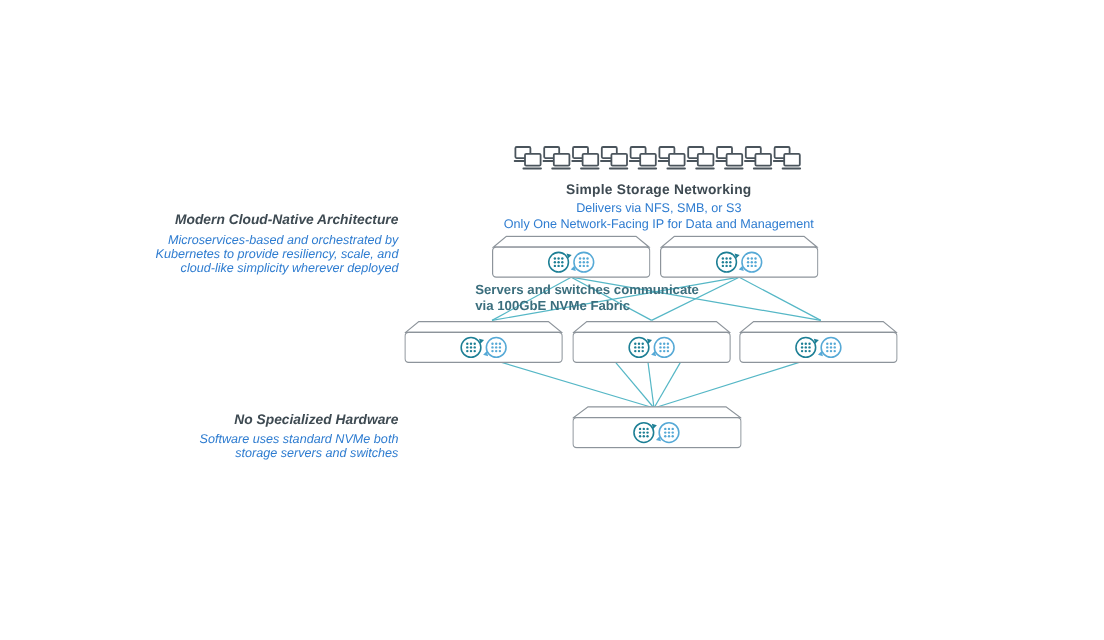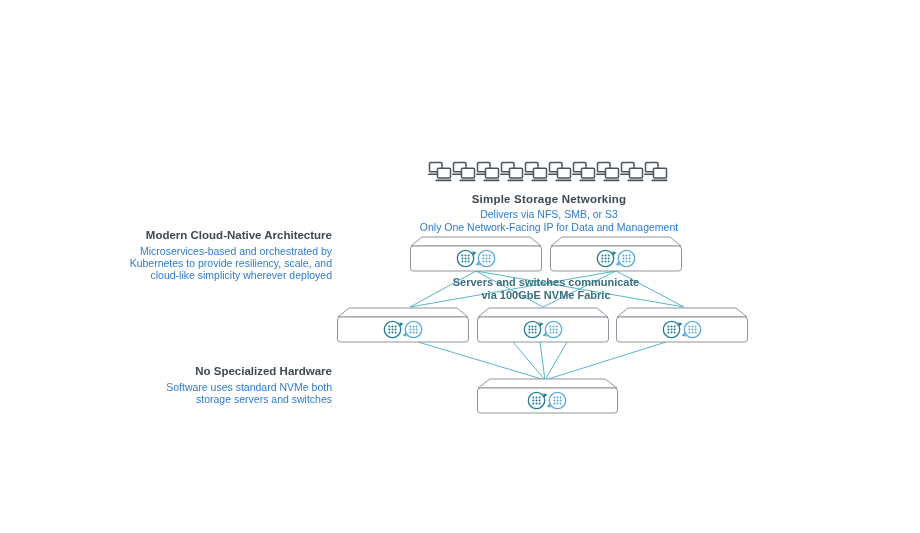--- a/index.html
+++ b/index.html
@@ -3,34 +3,34 @@
 <meta charset="utf-8">
 <style>
   :root{
     --heading:#3e4a52; --body-blue:#2e7cd0; --fabric-teal:#3b6e7d;
     --line-teal:#55b7c6; --box-outline:#8d949b; --logo-teal:#1d7f95;
     --logo-blue:#56a9d6; --client-icon:#4a545c; --page-bg:#ffffff;
   }
   *{margin:0;padding:0;box-sizing:border-box;}
   html,body{background:#fff;}
   body{font-family:"Liberation Sans", sans-serif;}
-  .stage{position:relative;width:920px;height:448px;background:var(--page-bg);overflow:hidden;margin-top:40px;}
+  .stage{position:relative;width:920px;height:448px;background:var(--page-bg);overflow:hidden;}
   .wires{position:absolute;left:0;top:0;z-index:1;}
   .wires path{stroke:var(--line-teal);stroke-width:1;fill:none;}
   .clients{position:absolute;left:428px;top:121px;display:flex;gap:0;z-index:2;}
   .client{display:block;}
   .topnote{position:absolute;left:399px;top:153px;width:300px;text-align:center;z-index:3;}
   .topnote .h{font-size:11.5px;font-weight:bold;color:var(--heading);letter-spacing:.2px;margin-bottom:3px;}
   .topnote .b{font-size:10.5px;color:var(--body-blue);line-height:12.5px;}
-  .fabricnote{position:absolute;left:396px;top:236px;width:300px;text-align:center;z-index:3;}
+  .fabricnote{position:absolute;left:396px;top:236px;width:300px;z-index:3;}
   .fabricnote .t{font-size:11px;font-weight:bold;color:var(--fabric-teal);line-height:13px;white-space:pre-line;}
   .feature{position:absolute;left:97px;width:235px;text-align:right;z-index:3;}
   .feature .h{font-size:11.5px;font-weight:bold;color:var(--heading);line-height:13.5px;white-space:pre-line;}
   .feature .b{font-size:10.5px;color:var(--body-blue);line-height:12.4px;margin-top:2px;white-space:pre-line;}
-  .f1{top:189px;} .f2{top:262px;} .f3{top:325px;}
+  .f1{top:178px;font-style:italic;} .f2{top:262px;} .f3{top:344px;font-style:italic;}
   .node{position:absolute;z-index:2;}
   .box-face{fill:#fff;stroke:var(--box-outline);stroke-width:1;}
   .defs{position:absolute;width:0;height:0;overflow:hidden;}
 </style>
 </head>
 <body>
 
 <svg class="defs" aria-hidden="true">
   <defs>
     <g id="client-icon">

